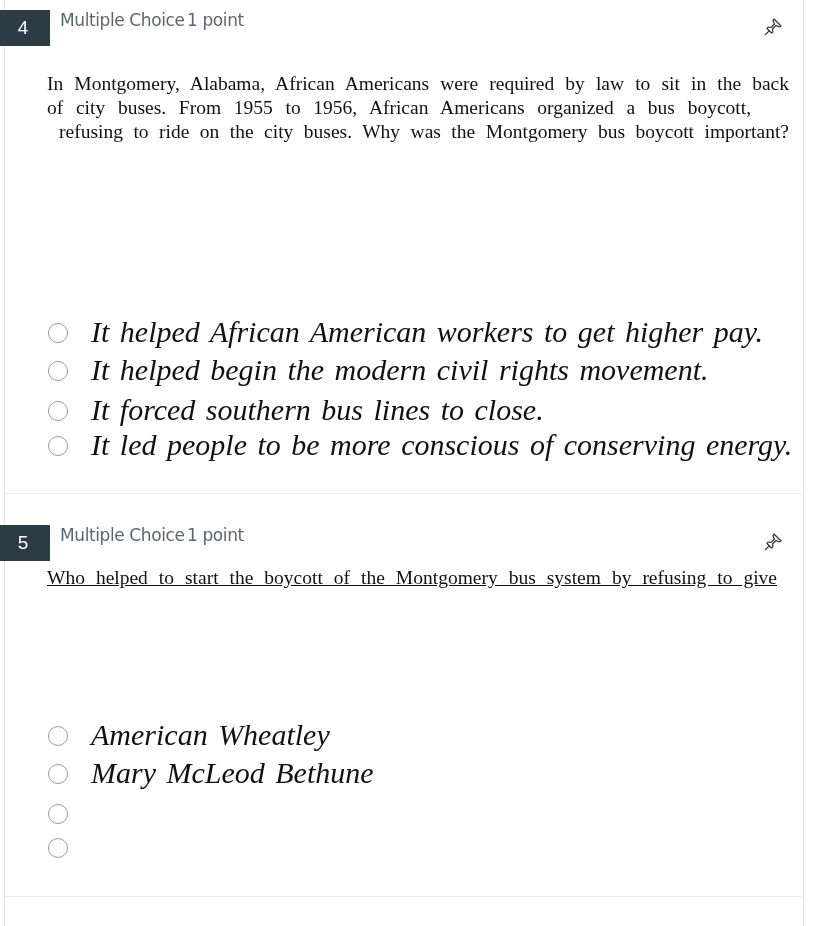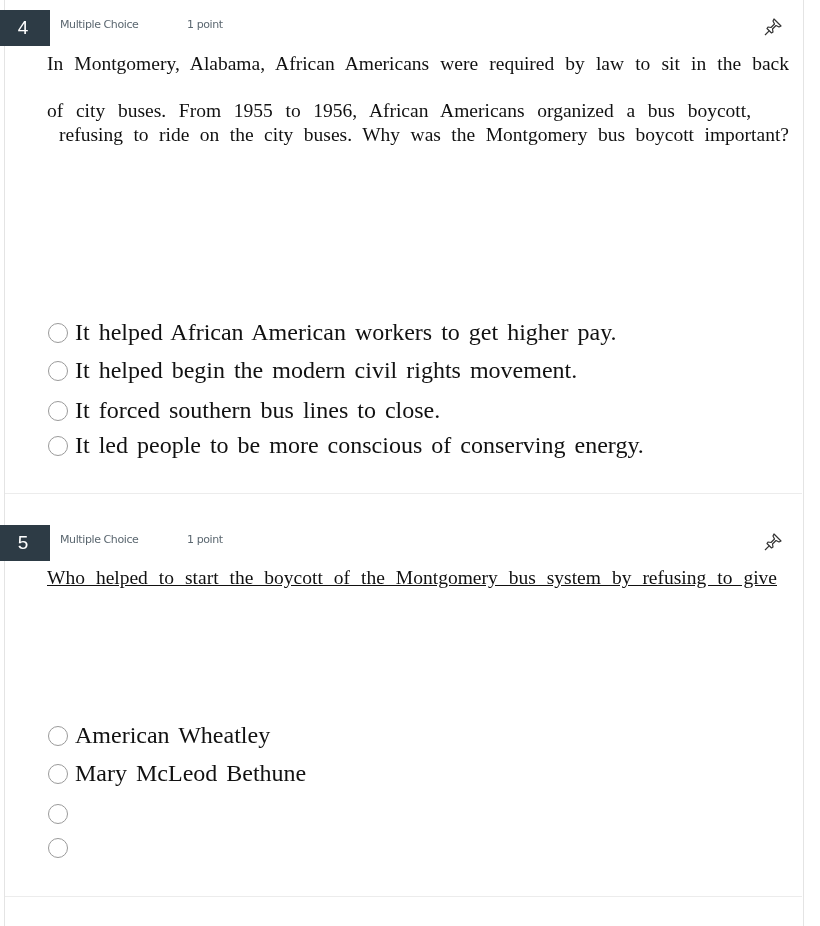--- a/index.html
+++ b/index.html
@@ -12,22 +12,22 @@
   .question { position: absolute; left: 0; width: 820px; }
   .q-header { position: absolute; left: 0; height: 36px; width: 820px; }
   .badge {
     position: absolute; left: 0; top: 0; width: 50px; height: 36px;
     background: #2d3b45; color: #fff;
     font-family: "Liberation Sans", sans-serif; font-size: 19px;
     display: flex; align-items: center; justify-content: center;
     padding-right: 4px; box-sizing: border-box;
   }
   .q-type, .q-points {
-    position: absolute; top: 8px;
-    font-family: "DejaVu Sans", sans-serif; font-size: 11px; color: #5b6770;
+    position: absolute; top: 0;
+    font-family: "DejaVu Sans", sans-serif; font-size: 17px; color: #5b6770;
     letter-spacing: -0.4px;
   }
   .q-type { left: 60px; }
   .q-points { left: 187px; }
   .pin {
     position: absolute; left: 763px; top: 7px; width: 20px; height: 20px;
   }
   .q-text {
     position: absolute; left: 47px; width: 742px;
     font-family: "Liberation Serif", serif; font-size: 19.5px; line-height: 24px;
@@ -35,23 +35,23 @@
   }
   .opt {
     position: absolute; left: 48px; height: 30px; width: 740px;
   }
   .radio {
     position: absolute; left: 0; top: 4px; width: 20px; height: 20px;
     border: 1px solid #9a9a9a; border-radius: 50%; box-sizing: border-box;
     background: #fff;
   }
   .opt-label {
-    position: absolute; left: 27px; top: -2px;
-    font-family: "Liberation Serif", serif; font-size: 24px; line-height: 30px;
-    color: #111; word-spacing: 3px; white-space: nowrap;
+    position: absolute; left: 43px; top: -2px;
+    font-family: "Liberation Serif", serif; font-size: 30px; line-height: 30px;
+    color: #111; word-spacing: 3px; white-space: nowrap; font-style: italic;
   }
   .sep {
     position: absolute; left: 5px; width: 797px; height: 1px; background: #ececec;
   }
 </style>
 </head>
 <body>
 
 <div class="card"></div>
 
@@ -62,22 +62,22 @@
     <span class="q-points">1 point</span>
     <svg class="pin" viewBox="0 0 20 20">
       <g fill="none" stroke="#333" stroke-width="1.2" stroke-linejoin="round">
         <path d="M11 2 L18 9 L16 10 L13 8.5 L9.5 12 L10 15 L8.5 16 L4 11.5 L5 10 L8 10.5 L11.5 7 L10 4 Z"></path>
         <path d="M6.2 13.8 L2 18"></path>
       </g>
     </svg>
   </div>
 
   <div class="q-text" style="top:52px;">
-    <div style="text-align:justify;text-align-last:justify;">In Montgomery, Alabama, African Americans were required by law to sit in the back</div>
-    <div style="width:704px;text-align:justify;text-align-last:justify;margin-top:23px;">of city buses.  From 1955 to 1956, African Americans organized a bus boycott,</div>
+    <div style="text-align:justify;text-align-last:justify;margin-top:20px;">In Montgomery, Alabama, African Americans were required by law to sit in the back</div>
+    <div style="width:704px;text-align:justify;text-align-last:justify;">of city buses.  From 1955 to 1956, African Americans organized a bus boycott,</div>
     <div style="text-align:justify;text-align-last:justify;margin-left:12px;">refusing to ride on the city buses.  Why was the Montgomery bus boycott important?</div>
   </div>
 
   <div class="opt" style="top:319px;">
     <span class="radio"></span>
     <span class="opt-label">It helped African American workers to get higher pay.</span>
   </div>
   <div class="opt" style="top:357px;">
     <span class="radio"></span>
     <span class="opt-label">It helped begin the modern civil rights movement.</span>

